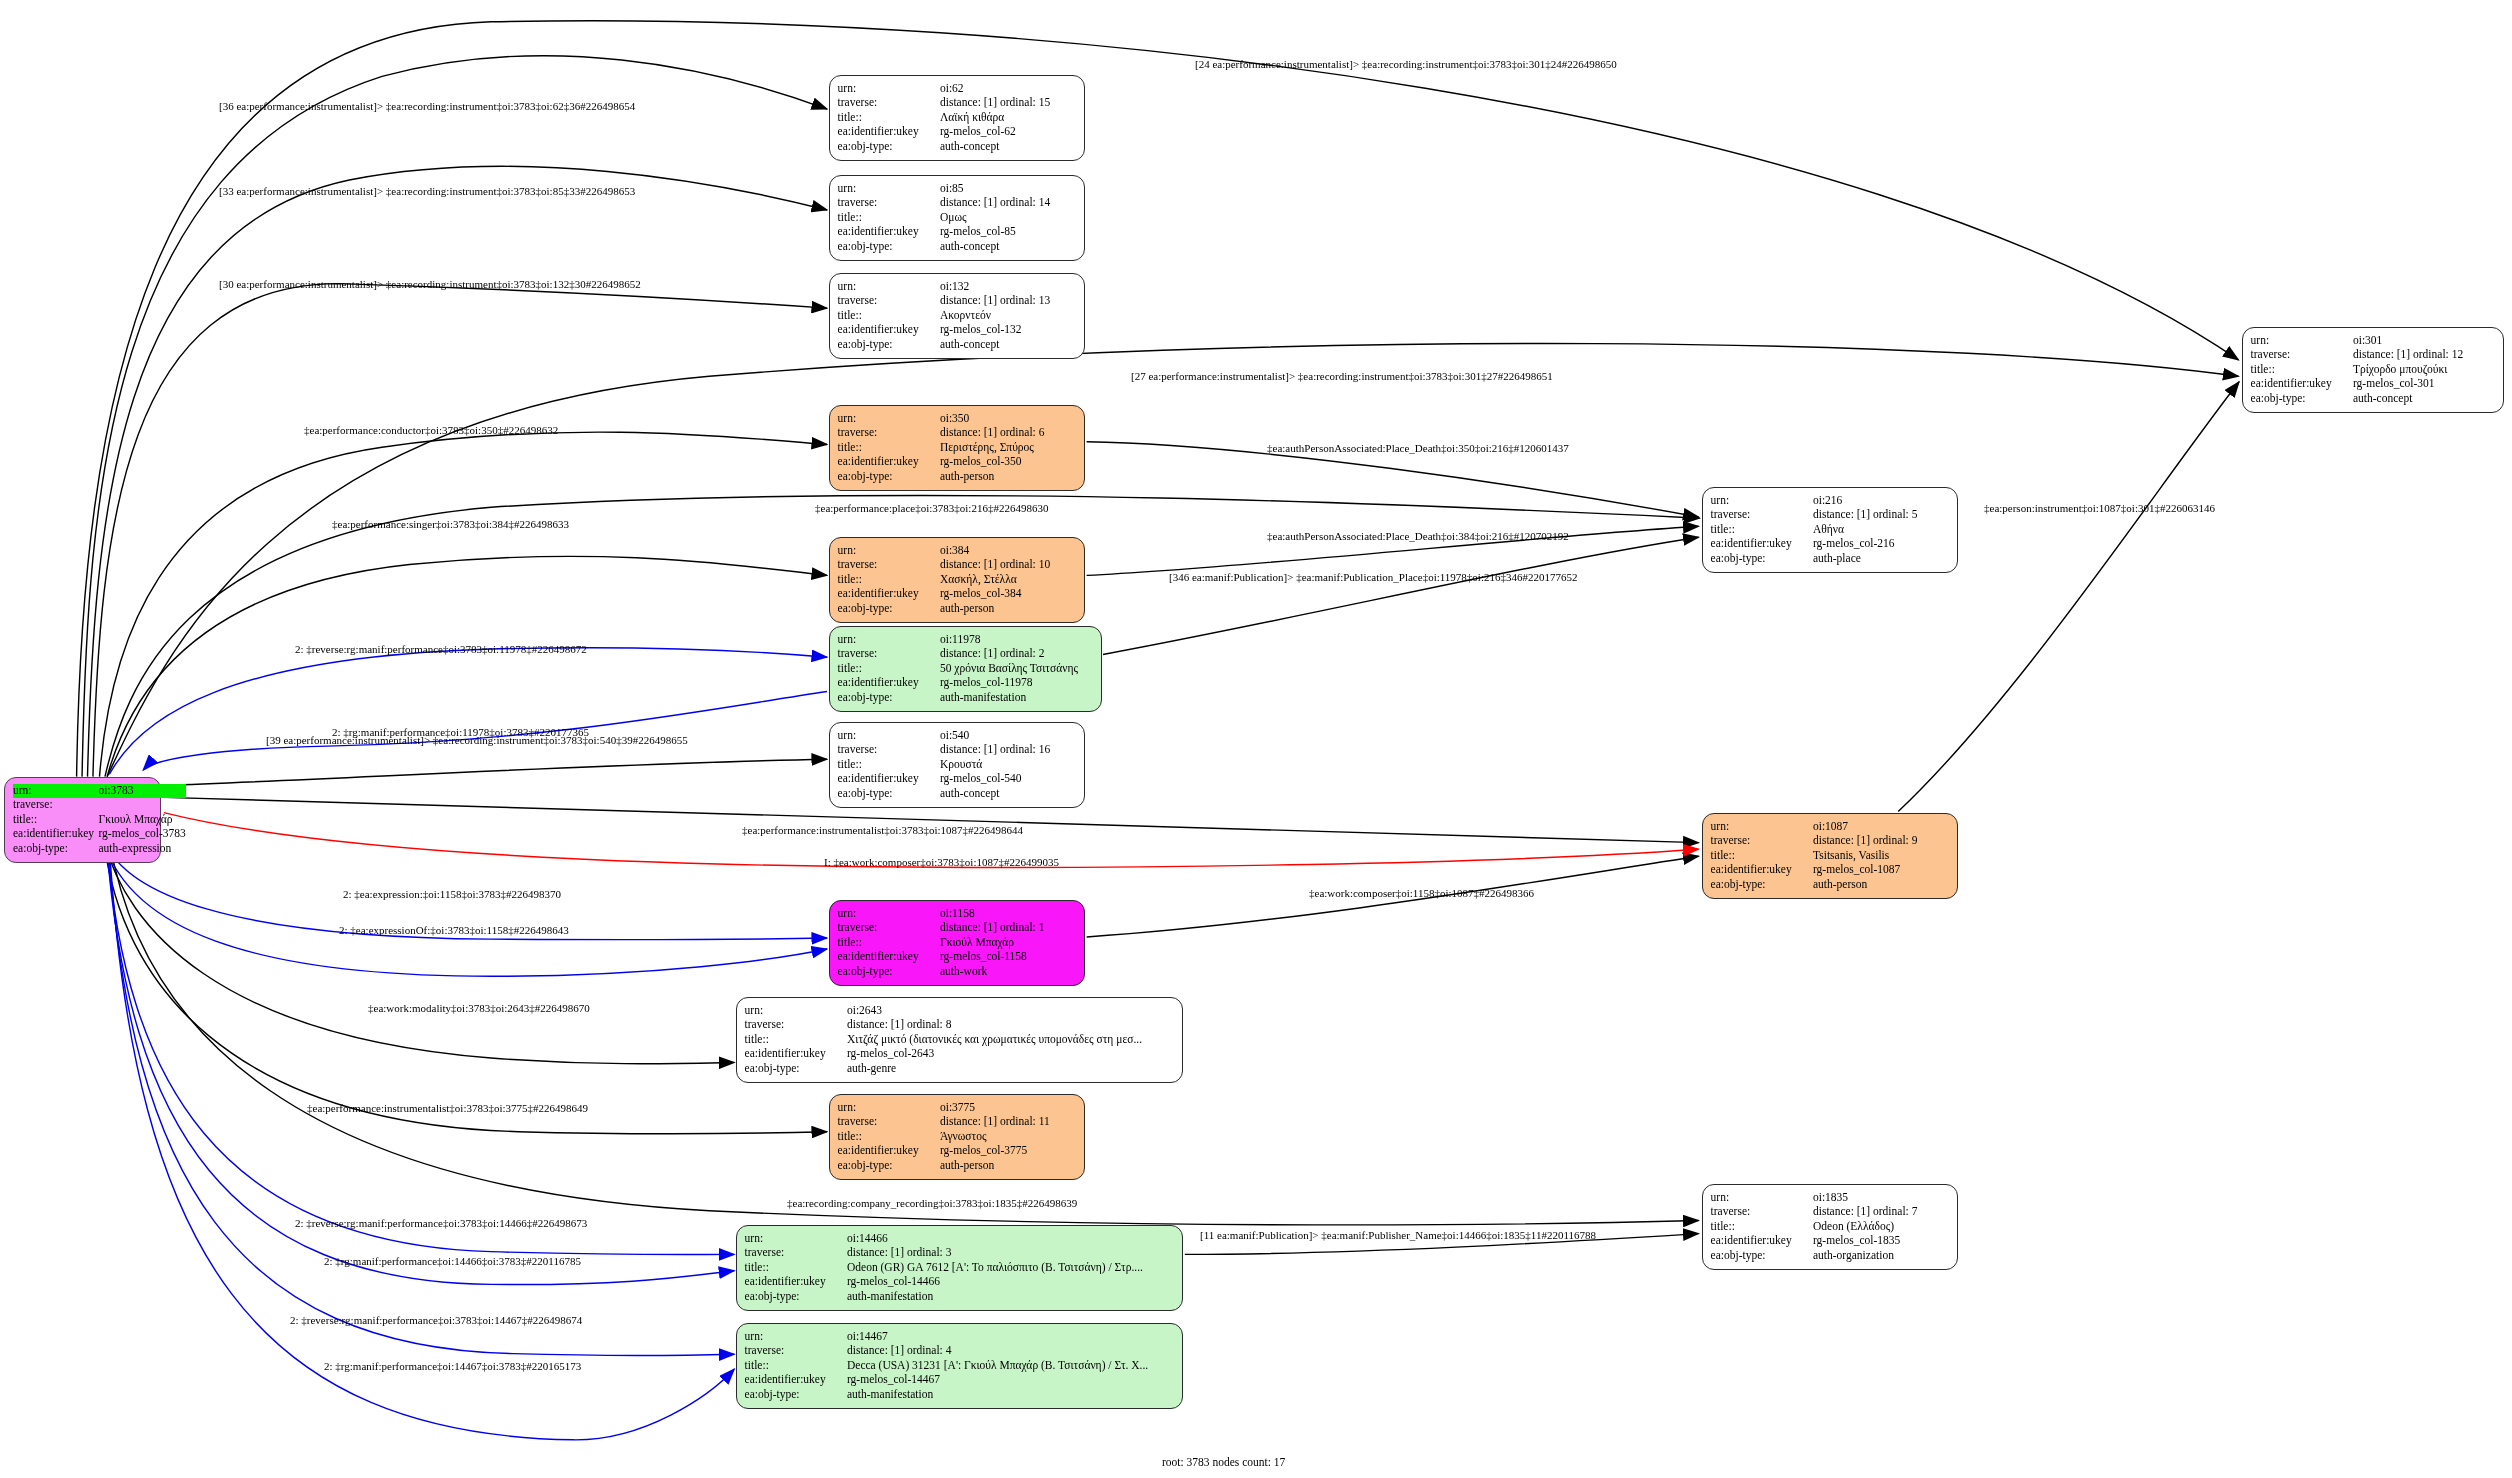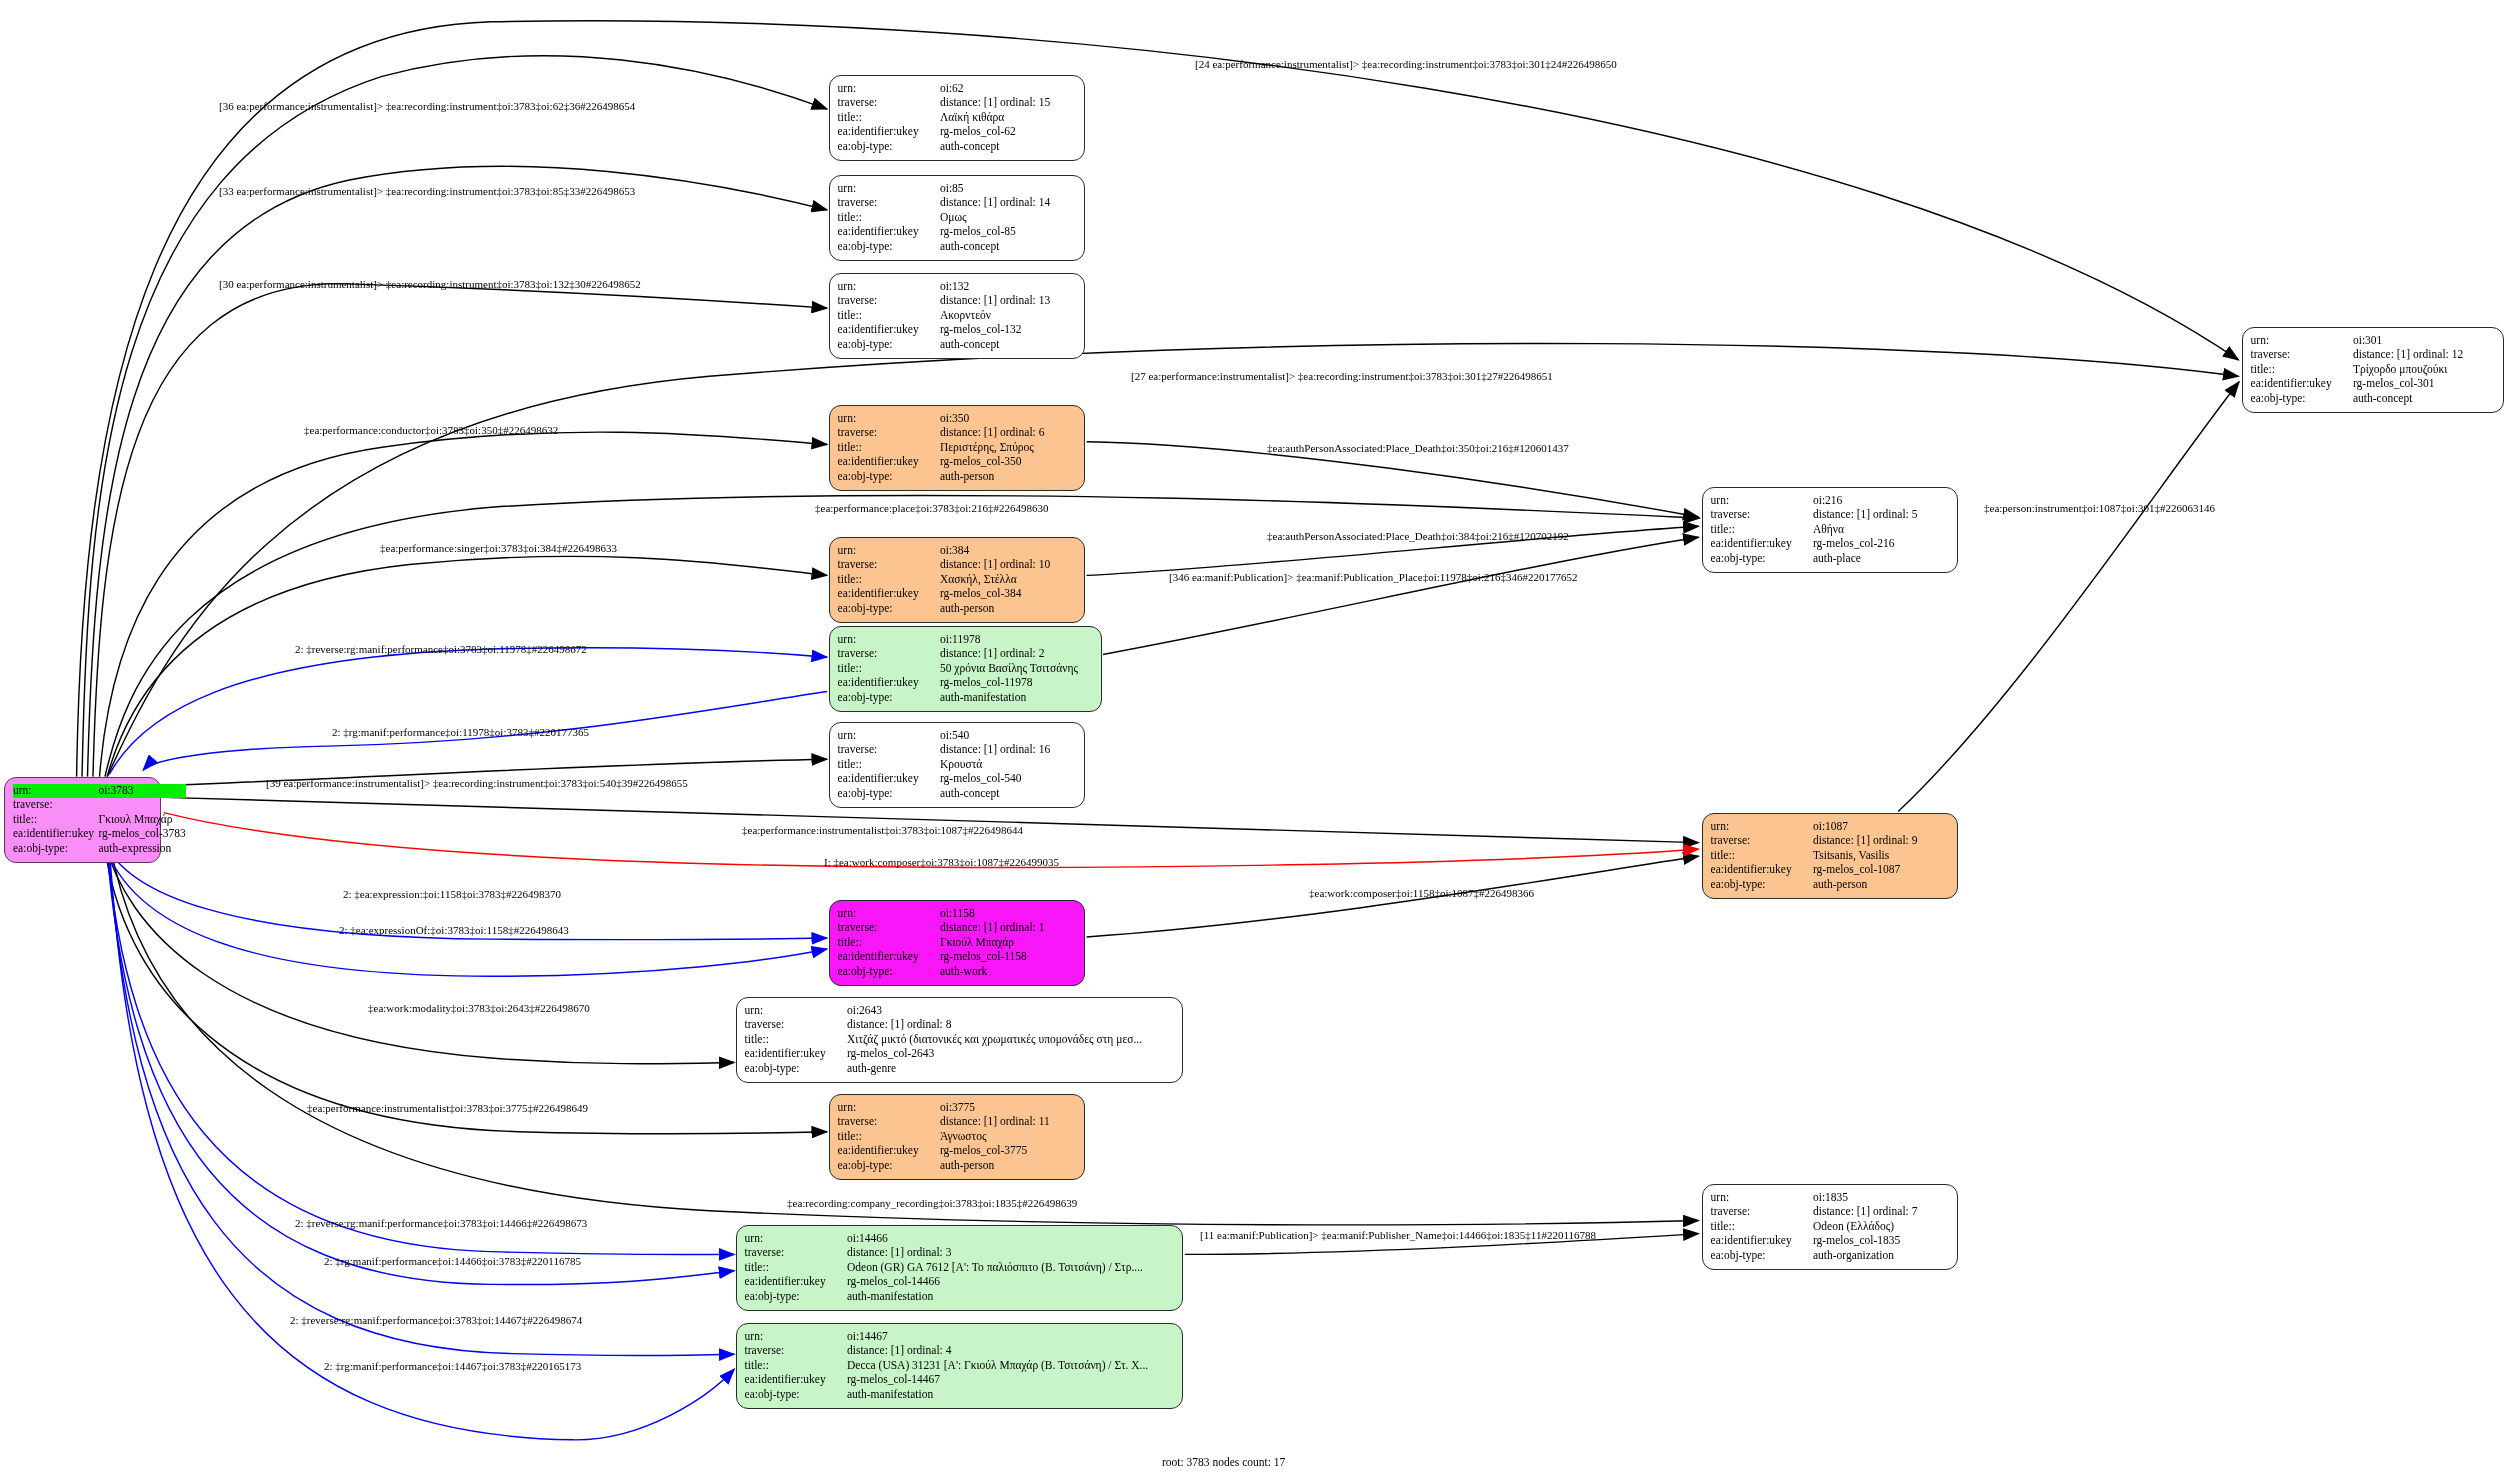--- a/index.html
+++ b/index.html
@@ -546,26 +546,26 @@
   <div id="labels-layer">
       <div class="elabel" style="left: 219px; top: 100px;">[36 ea:performance:instrumentalist]&gt; ‡ea:recording:instrument‡oi:3783‡oi:62‡36#226498654</div>
       <div class="elabel" style="left: 1195px; top: 58px;">[24 ea:performance:instrumentalist]&gt; ‡ea:recording:instrument‡oi:3783‡oi:301‡24#226498650</div>
       <div class="elabel" style="left: 219px; top: 185px;">[33 ea:performance:instrumentalist]&gt; ‡ea:recording:instrument‡oi:3783‡oi:85‡33#226498653</div>
       <div class="elabel" style="left: 219px; top: 242px; margin-top: 36px;">[30 ea:performance:instrumentalist]&gt; ‡ea:recording:instrument‡oi:3783‡oi:132‡30#226498652</div>
       <div class="elabel" style="left: 1131px; top: 370px;">[27 ea:performance:instrumentalist]&gt; ‡ea:recording:instrument‡oi:3783‡oi:301‡27#226498651</div>
       <div class="elabel" style="left: 304px; top: 424px;">‡ea:performance:conductor‡oi:3783‡oi:350‡#226498632</div>
       <div class="elabel" style="left: 1267px; top: 442px;">‡ea:authPersonAssociated:Place_Death‡oi:350‡oi:216‡#120601437</div>
       <div class="elabel" style="left: 815px; top: 502px;">‡ea:performance:place‡oi:3783‡oi:216‡#226498630</div>
       <div class="elabel" style="left: 1267px; top: 530px;">‡ea:authPersonAssociated:Place_Death‡oi:384‡oi:216‡#120702192</div>
-      <div class="elabel" style="left: 332px; top: 542px; margin-left: 48px;">‡ea:performance:singer‡oi:3783‡oi:384‡#226498633</div>
+      <div class="elabel" style="left: 332px; top: 518px;">‡ea:performance:singer‡oi:3783‡oi:384‡#226498633</div>
       <div class="elabel" style="left: 1964px; top: 502px; margin-left: 20px;">‡ea:person:instrument‡oi:1087‡oi:301‡#226063146</div>
       <div class="elabel" style="left: 1169px; top: 571px;">[346 ea:manif:Publication]&gt; ‡ea:manif:Publication_Place‡oi:11978‡oi:216‡346#220177652</div>
       <div class="elabel" style="left: 295px; top: 643px;">2: ‡reverse:rg:manif:performance‡oi:3783‡oi:11978‡#226498672</div>
       <div class="elabel" style="left: 332px; top: 726px;">2: ‡rg:manif:performance‡oi:11978‡oi:3783‡#220177365</div>
-      <div class="elabel" style="left: 223px; top: 777px; padding-left: 43px;">[39 ea:performance:instrumentalist]&gt; ‡ea:recording:instrument‡oi:3783‡oi:540‡39#226498655</div>
+      <div class="elabel" style="left: 223px; top: 734px; padding-left: 43px;">[39 ea:performance:instrumentalist]&gt; ‡ea:recording:instrument‡oi:3783‡oi:540‡39#226498655</div>
       <div class="elabel" style="left: 742px; top: 824px;">‡ea:performance:instrumentalist‡oi:3783‡oi:1087‡#226498644</div>
       <div class="elabel" style="left: 824px; top: 856px;">I: ‡ea:work:composer‡oi:3783‡oi:1087‡#226499035</div>
       <div class="elabel" style="left: 343px; top: 888px; text-align: right;">2: ‡ea:expression:‡oi:1158‡oi:3783‡#226498370</div>
       <div class="elabel" style="left: 339px; top: 924px;">2: ‡ea:expressionOf:‡oi:3783‡oi:1158‡#226498643</div>
       <div class="elabel" style="left: 1309px; top: 887px;">‡ea:work:composer‡oi:1158‡oi:1087‡#226498366</div>
       <div class="elabel" style="left: 344px; top: 1002px; margin-left: 24px;">‡ea:work:modality‡oi:3783‡oi:2643‡#226498670</div>
       <div class="elabel" style="left: 307px; top: 1102px;">‡ea:performance:instrumentalist‡oi:3783‡oi:3775‡#226498649</div>
       <div class="elabel" style="left: 787px; top: 1197px;">‡ea:recording:company_recording‡oi:3783‡oi:1835‡#226498639</div>
       <div class="elabel" style="left: 295px; top: 1217px;">2: ‡reverse:rg:manif:performance‡oi:3783‡oi:14466‡#226498673</div>
       <div class="elabel" style="left: 1200px; top: 1229px;">[11 ea:manif:Publication]&gt; ‡ea:manif:Publisher_Name‡oi:14466‡oi:1835‡11#220116788</div>

